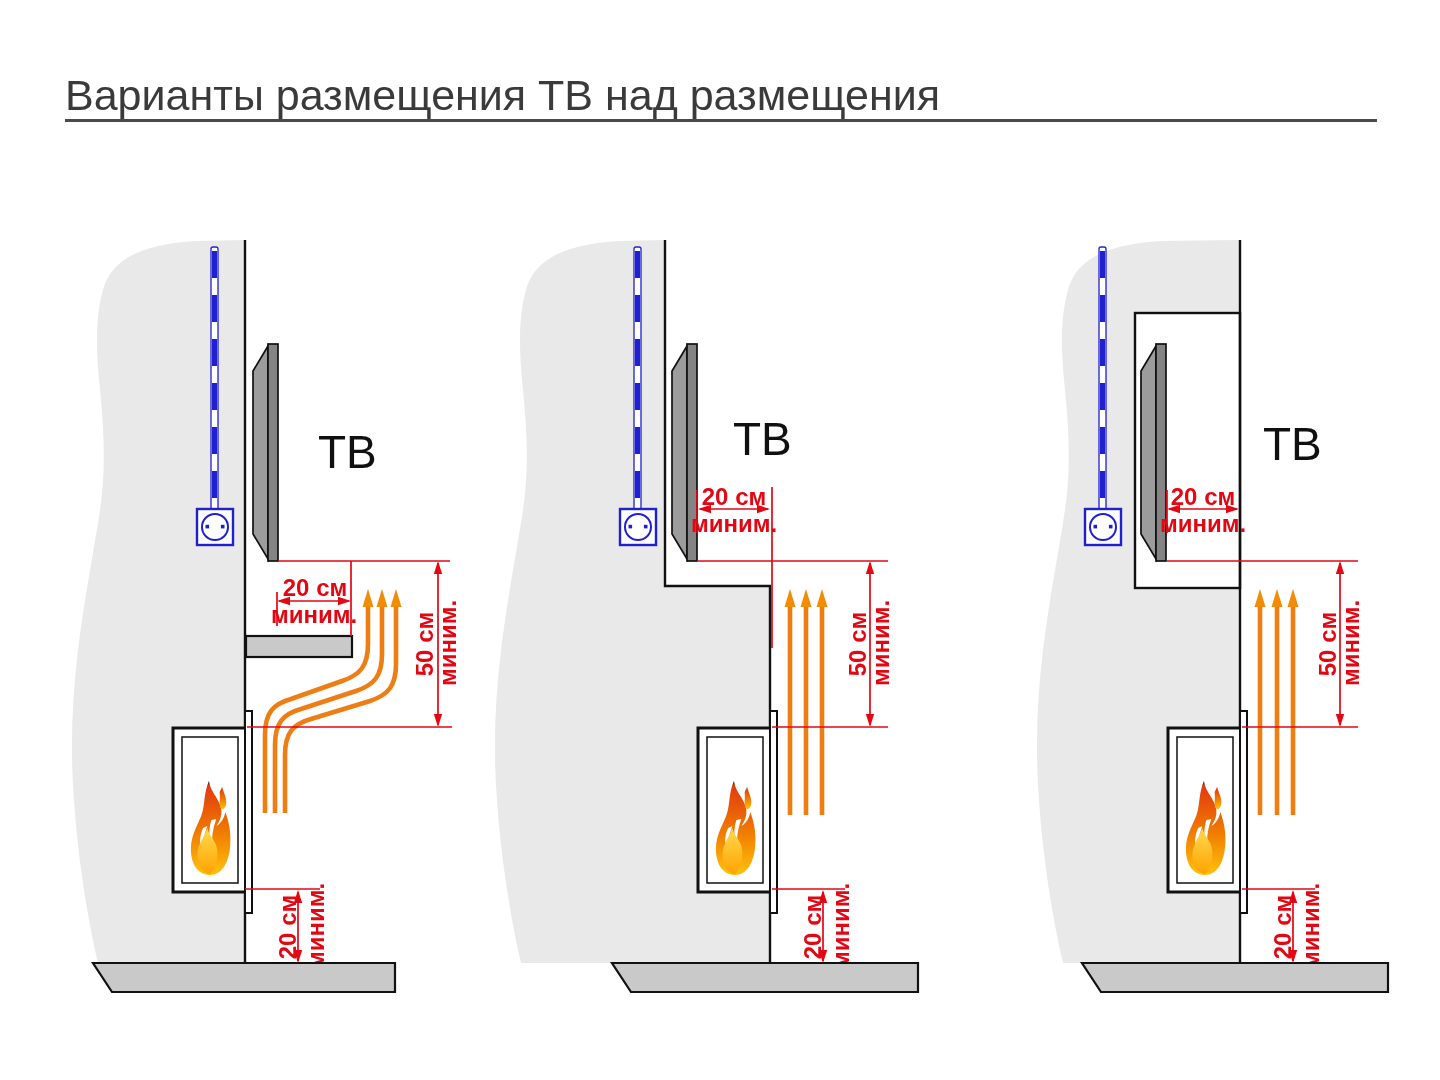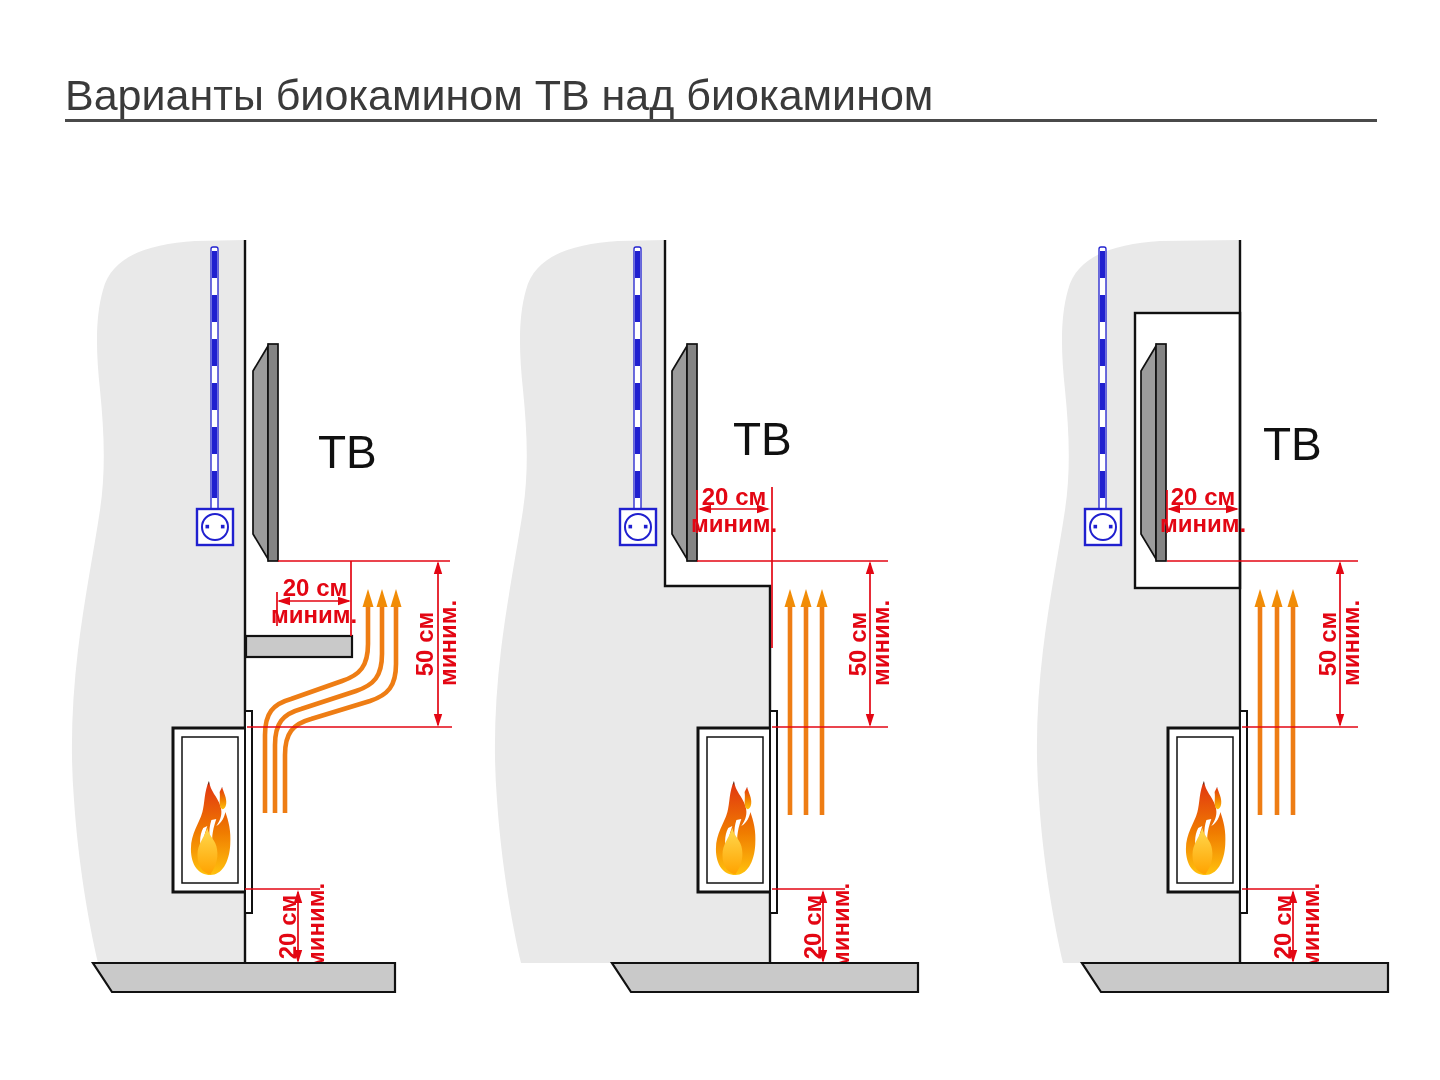--- a/index.html
+++ b/index.html
@@ -15,21 +15,21 @@
   .redln{stroke:#e30613;stroke-width:1.7;fill:none;}
   .redfill{fill:#e30613;stroke:none;}
   .blackln{stroke:#111;stroke-width:2.4;fill:none;}
   .tube{stroke:#ee7d14;stroke-width:4.6;fill:none;}
   .ahead{fill:#f18c07;stroke:none;}
 </style>
 </head>
 <body>
 
 <div id="page">
-  <div id="title">Варианты биокамином ТВ над биокамином</div>
+  <div id="title">Варианты размещения ТВ над размещения</div>
   <div id="title-rule"></div>
 
   <svg id="scene" width="1440" height="1080" viewBox="0 0 1440 1080">
     <defs>
       <linearGradient id="flameG" x1="0" y1="0" x2="0" y2="1">
         <stop offset="0" stop-color="#e23а10"></stop>
         <stop offset="0.05" stop-color="#e23a10"></stop>
         <stop offset="0.55" stop-color="#f07c00"></stop>
         <stop offset="1" stop-color="#ffc20e"></stop>
       </linearGradient>

